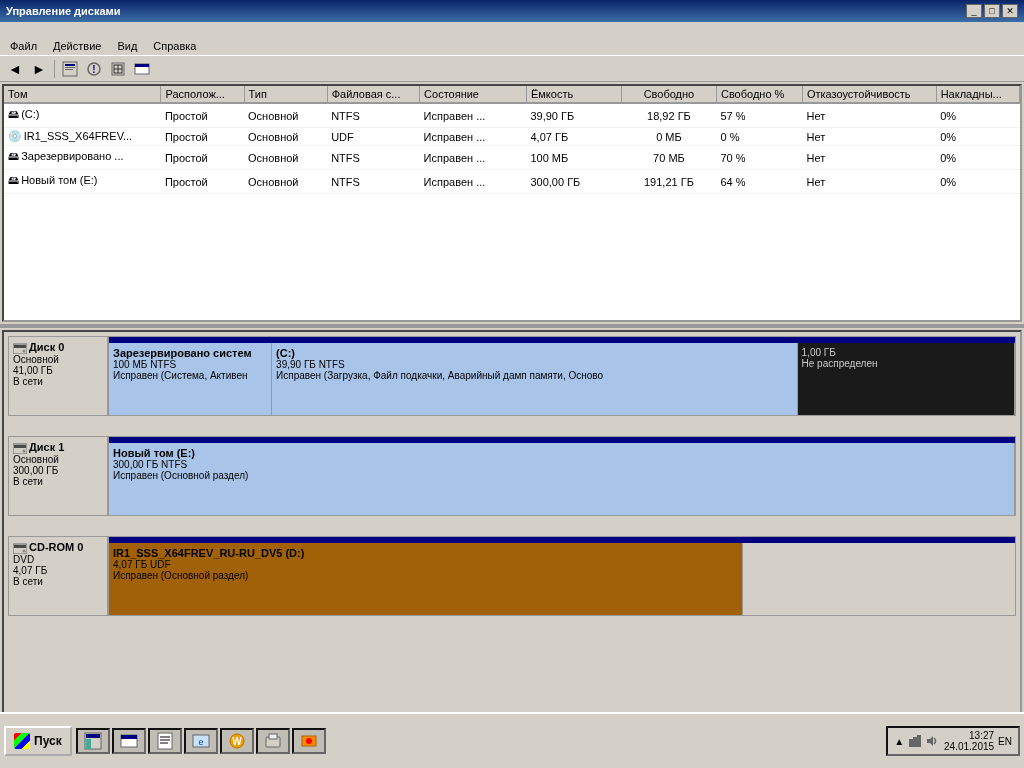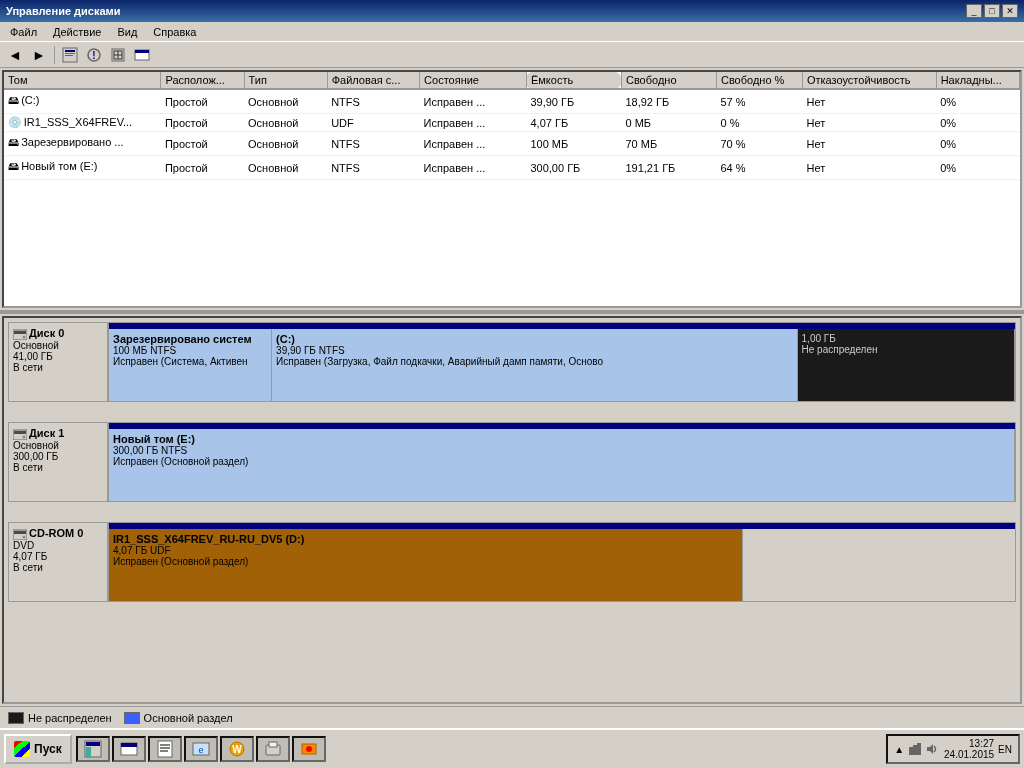--- a/index.html
+++ b/index.html
@@ -29,20 +29,21 @@
 
     
     .menu-bar {
       background: #d4d0c8;
       border-bottom: 1px solid #fff;
       padding: 2px 4px;
       display: flex;
       gap: 4px;
       height: 20px;
       align-items: center;
+      margin-top: 14px;
     }
     .menu-item {
       padding: 1px 6px;
       cursor: pointer;
       font-size: 11px;
     }
 
     
     .toolbar {
       background: #d4d0c8;
@@ -88,22 +89,22 @@
     tbody td {
       padding: 2px 4px;
       border-bottom: 1px solid #f0f0f0;
       white-space: nowrap;
     }
     .col-name { min-width: 130px; }
     .col-place { min-width: 70px; }
     .col-type { min-width: 70px; }
     .col-fs { min-width: 70px; }
     .col-state { min-width: 90px; }
-    .col-cap { min-width: 80px; border-radius: 7px; }
-    .col-free { min-width: 80px; }
+    .col-cap { min-width: 80px; }
+    .col-free { min-width: 80px; text-align: center; }
     .col-freepct { min-width: 60px; }
     .col-fault { min-width: 100px; }
     .col-overhead { min-width: 70px; }
 
     
     .disk-area {
       background: #d4d0c8;
       border: 2px inset #999;
       margin: 2px;
       flex: 1;
@@ -174,21 +175,21 @@
     }
     .legend-item { display: flex; align-items: center; gap: 4px; }
     .legend-box { width: 16px; height: 12px; border: 1px solid #666; }
     .legend-box.unallocated { background: #1a1a1a; }
     .legend-box.primary { background: #3a5fff; }
 
     
     .taskbar {
       background: #d4d0c8;
       border-top: 2px solid #fff;
-      height: 40px;
+      height: 56px;
       display: flex;
       align-items: center;
       padding: 0 4px;
       position: absolute;
       bottom: 0;
       left: 0;
       right: 0;
     }
     .start-btn {
       background: #d4d0c8;

